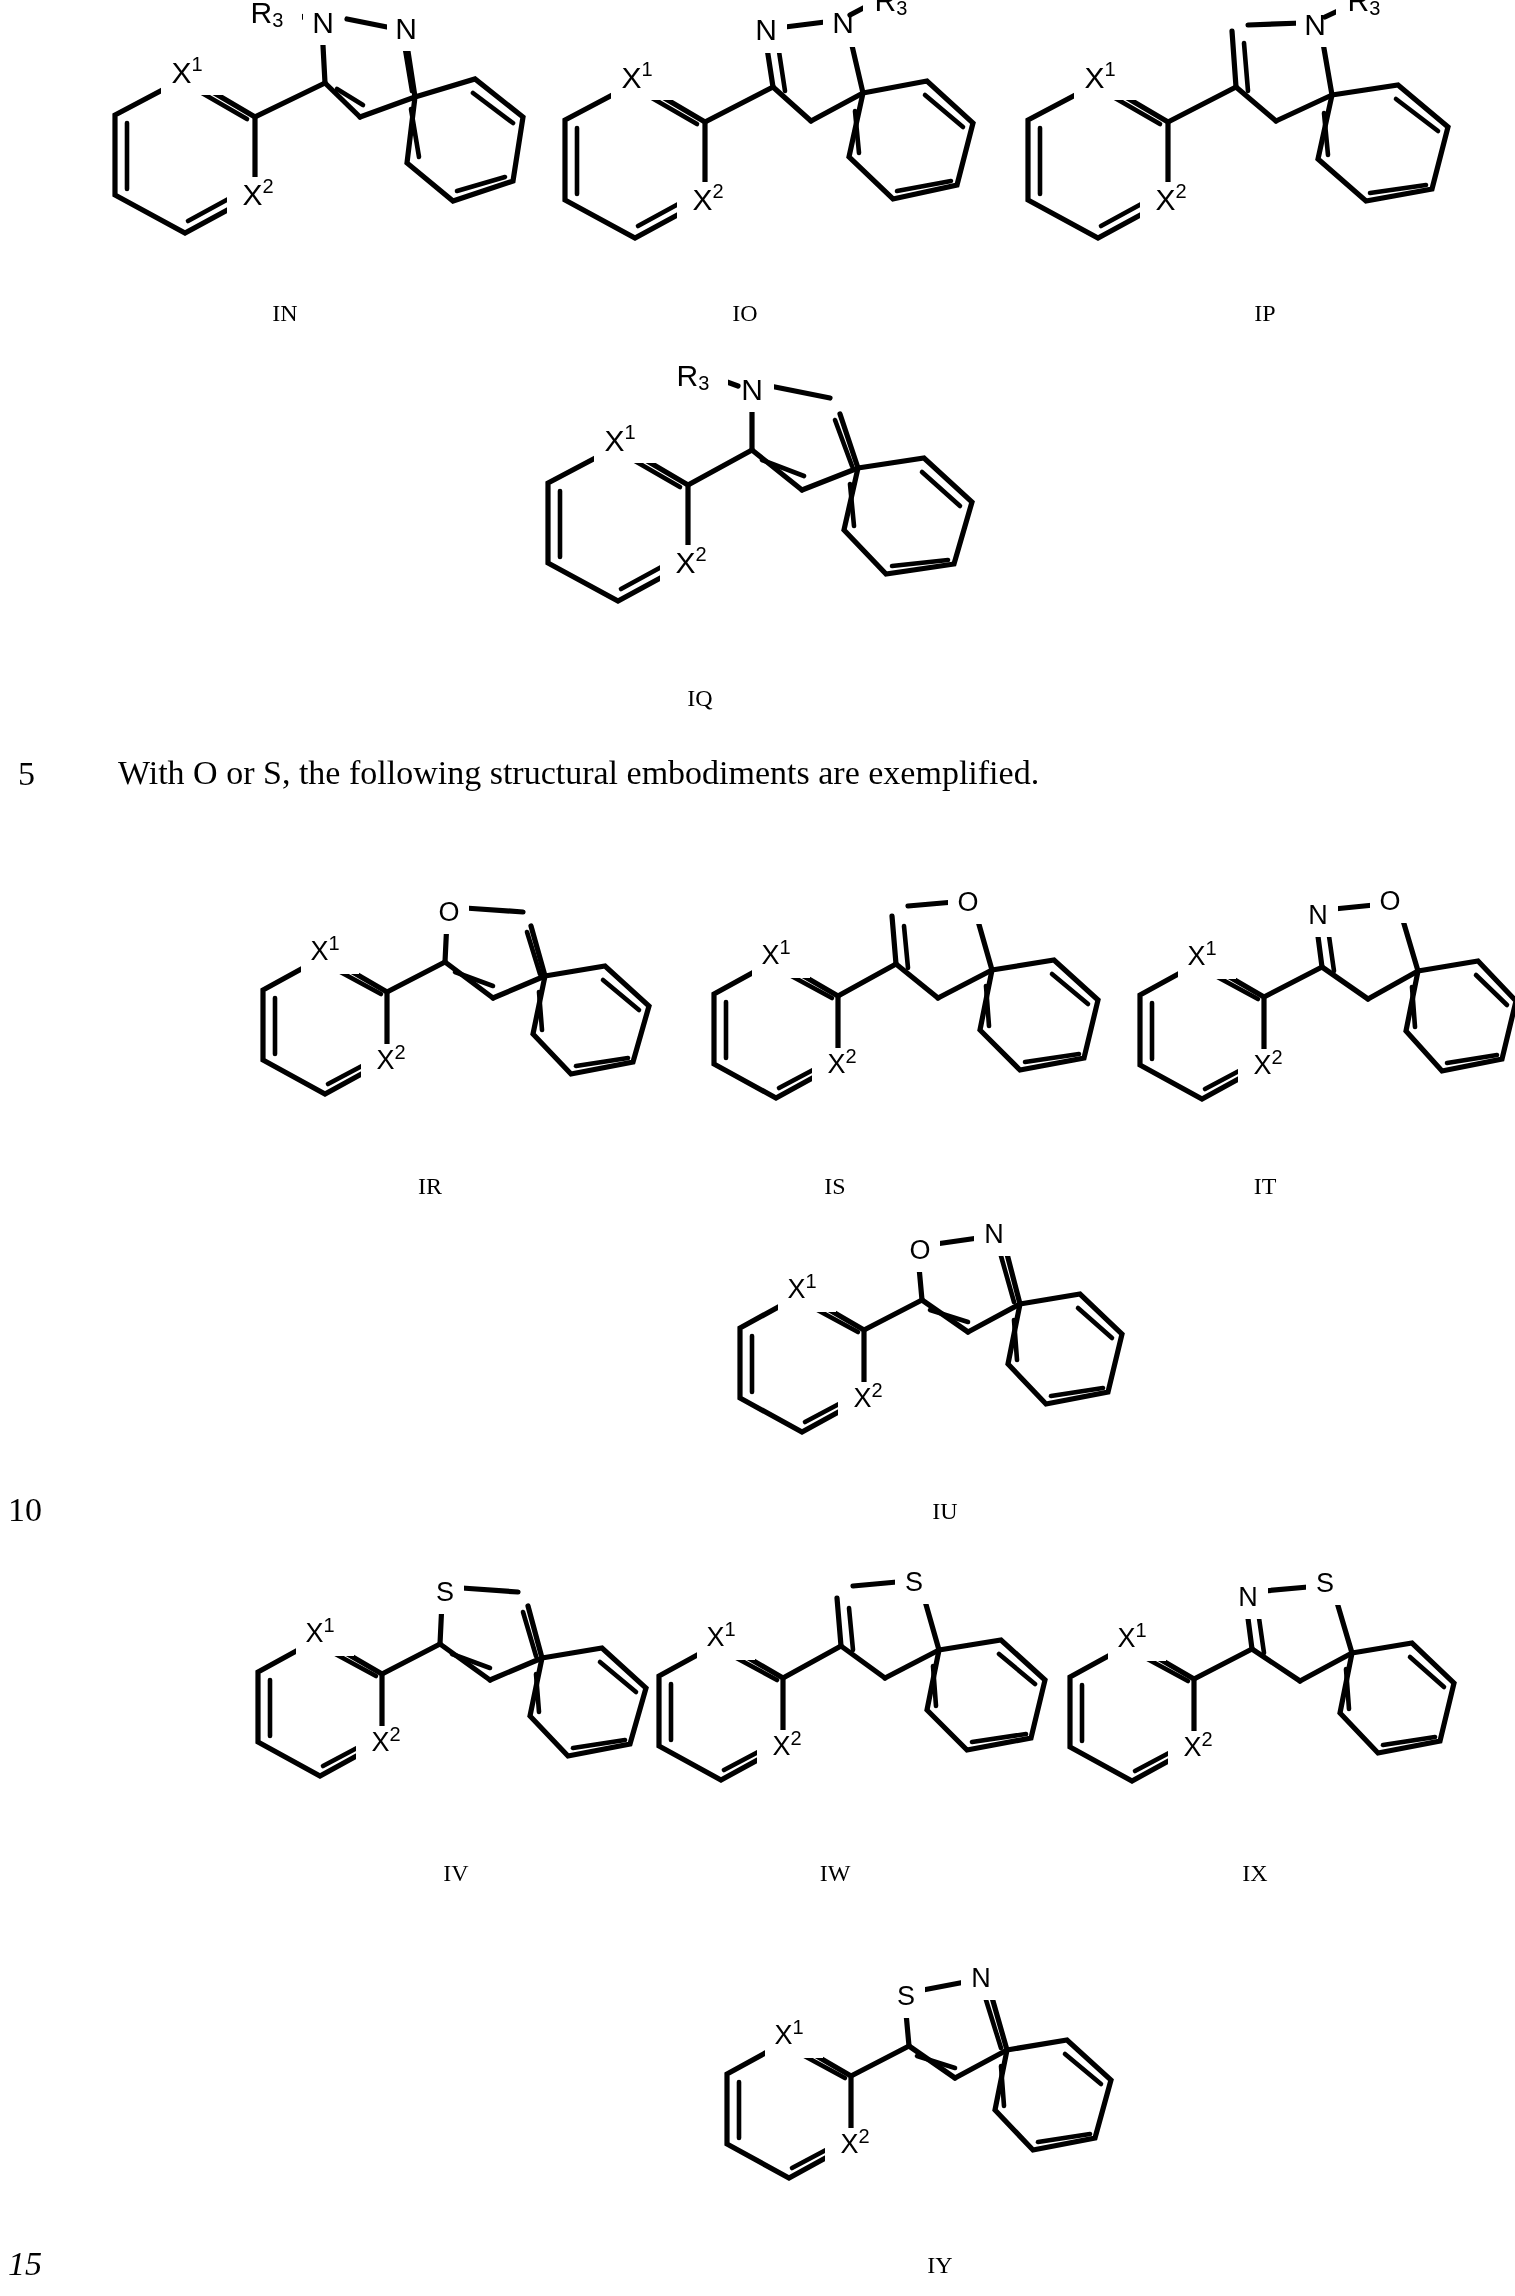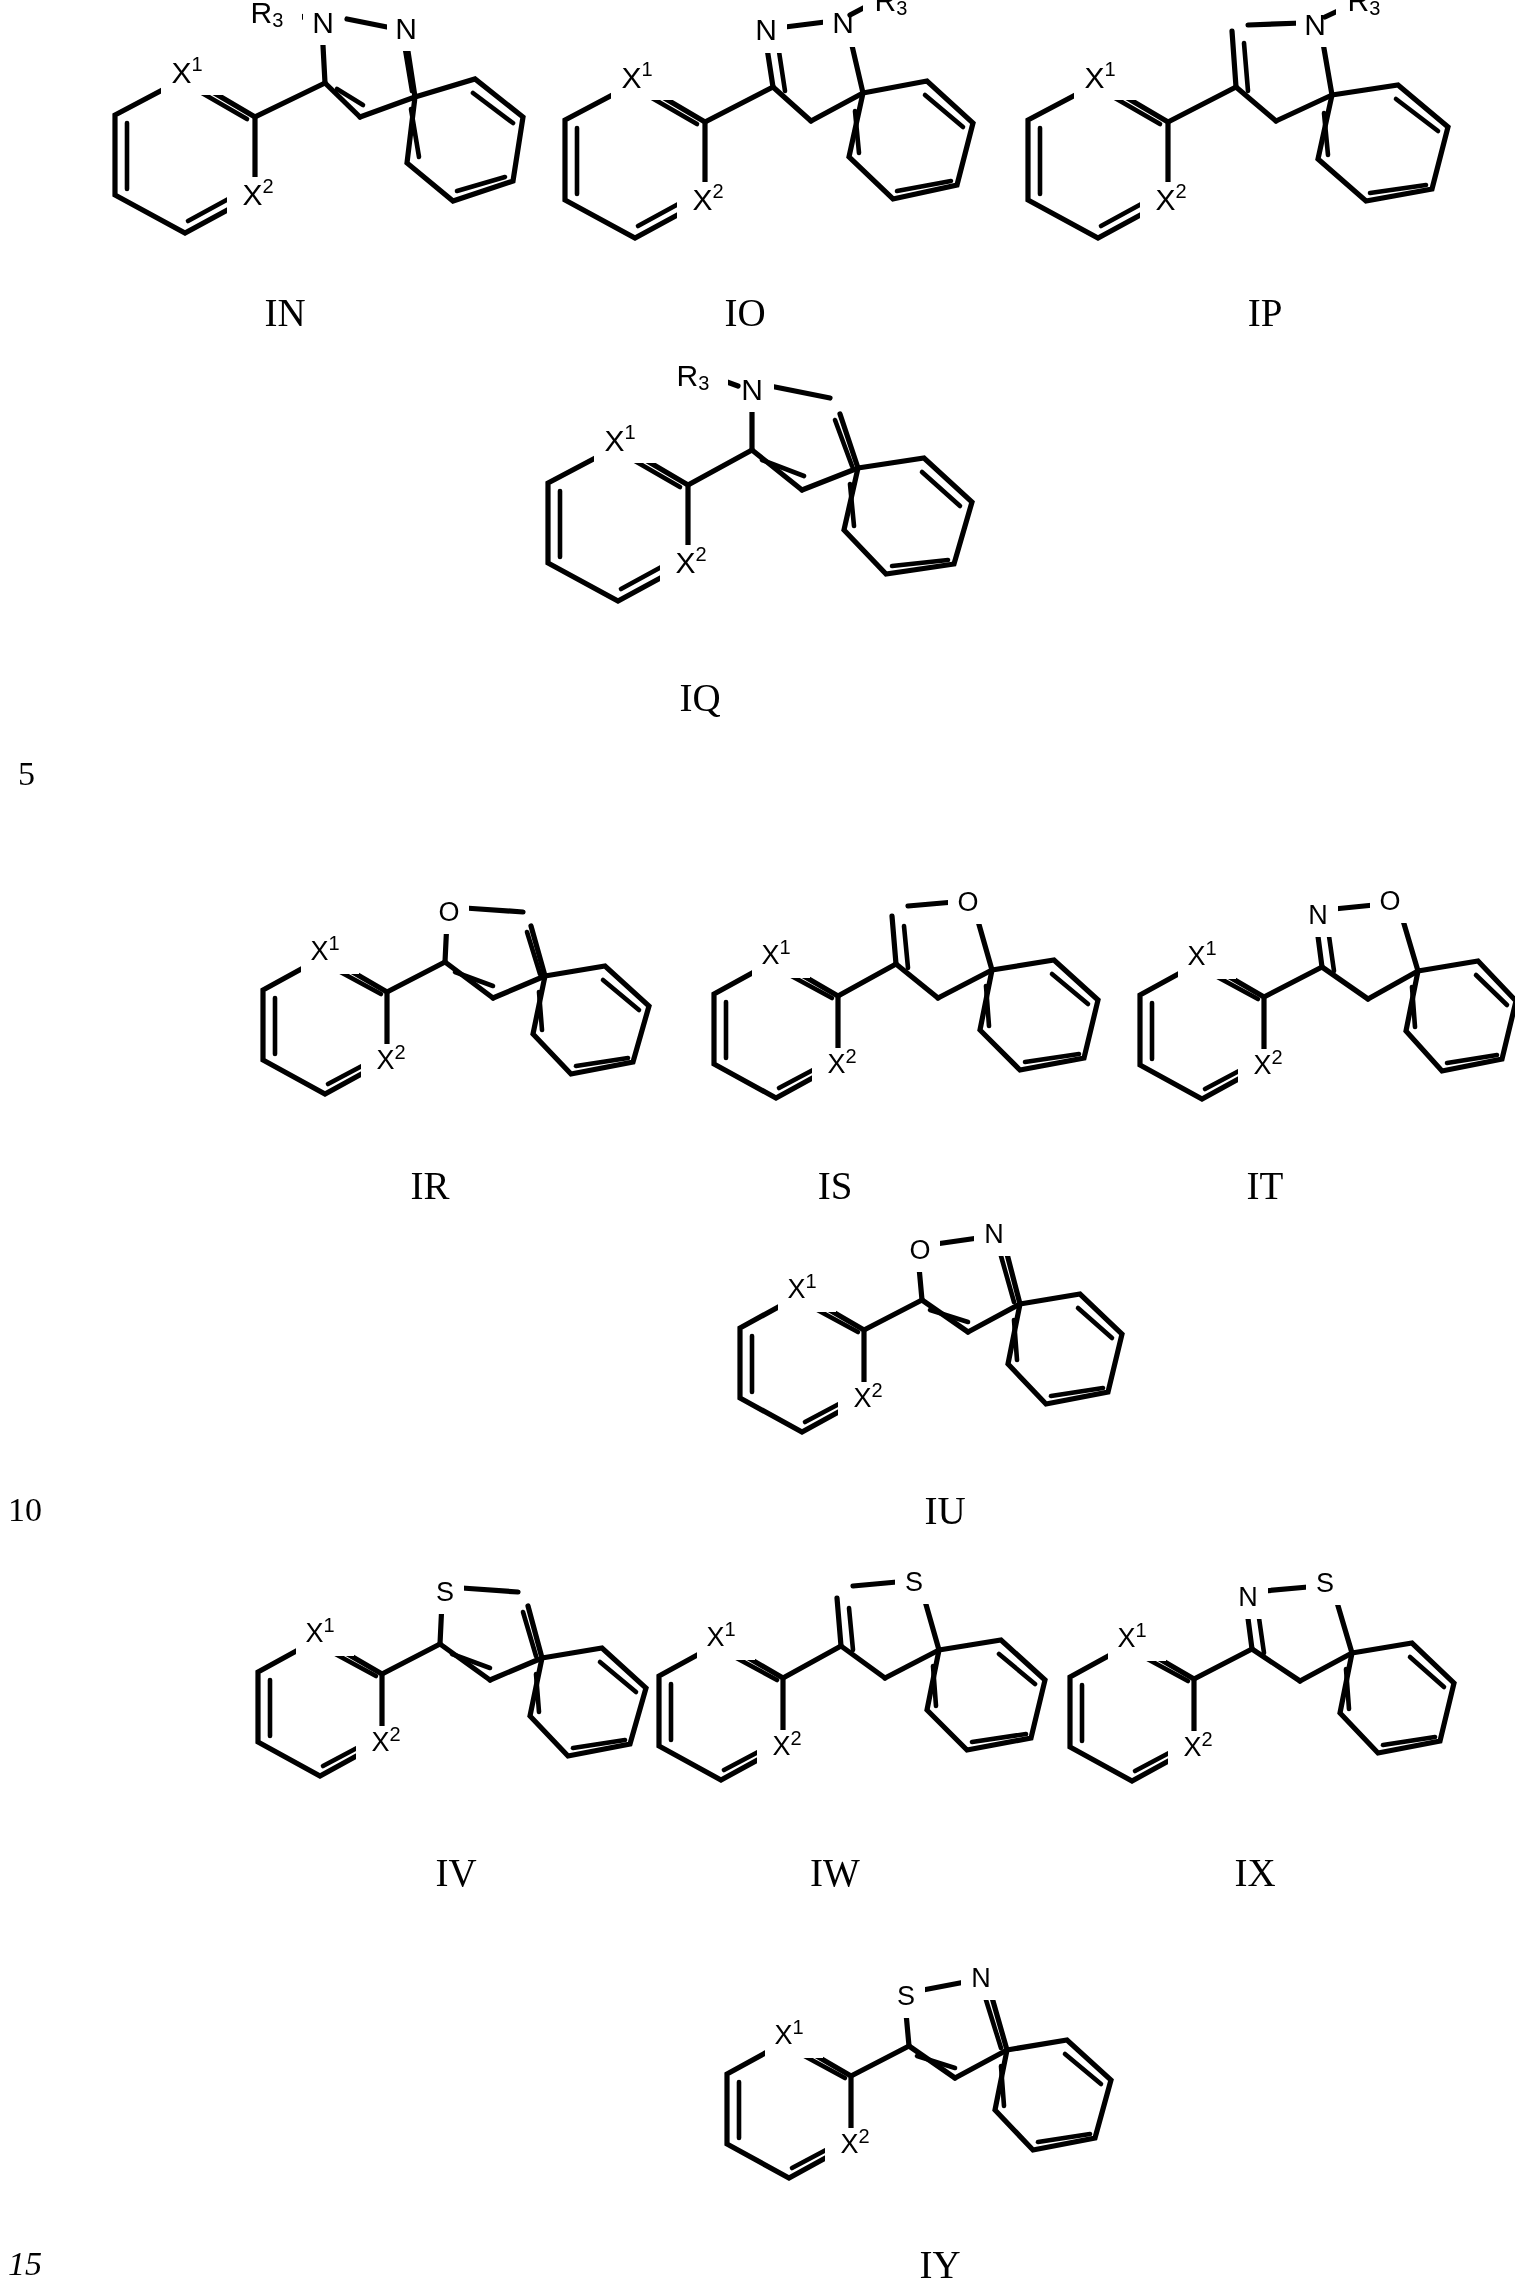--- a/index.html
+++ b/index.html
@@ -18,21 +18,21 @@
 
   
   .bodytext{
     position:absolute;font-family:"Liberation Serif",serif;
     font-size:34px;line-height:42px;white-space:nowrap;color:#000;
   }
 
   
   .slabel{
     position:absolute;font-family:"Liberation Serif",serif;
-    font-size:39px;line-height:36px;text-align:center;color:#000;
+    font-size:24px;line-height:36px;text-align:center;color:#000;
     transform:translateX(-50%);
   }
 
   
   .struct{position:absolute;}
   .struct svg{display:block;overflow:visible;}
 
   .bond{stroke:#000;stroke-width:5.2;fill:none;stroke-linecap:round;}
   .bond-thin{stroke:#000;stroke-width:4.6;fill:none;stroke-linecap:round;}
   .atomlabel{
@@ -45,20 +45,21 @@
 </style>
 </head>
 <body>
 
 <div class="page">
 
   <div class="linenum" style="left:18px;top:757px;">5</div>
   <div class="linenum" style="left:8px;top:1493px;">10</div>
   <div class="linenum" style="left:8px;top:2247px;font-style:italic;">15</div>
 
+  <div class="bodytext" style="left:118px;top:752px;">With O or S, the following structural embodiments are exemplified.</div>
 
   <div class="struct" style="left:75px;top:5px;width:460px;height:280px;">
     <svg width="460" height="280" viewBox="0 0 460 280">
 
       <path class="bond" d="M 40 190 L 40 110 L 112 72 L 180 112 L 180 190 L 110 228 Z"></path>
       <path class="bond-thin" d="M 52 184 L 52 118"></path>
       <path class="bond-thin" d="M 120 84 L 172 114"></path>
       <path class="bond-thin" d="M 113 216 L 168 186"></path>
 
       <rect x="86" y="48" width="62" height="42" fill="#ffffff"></rect>

